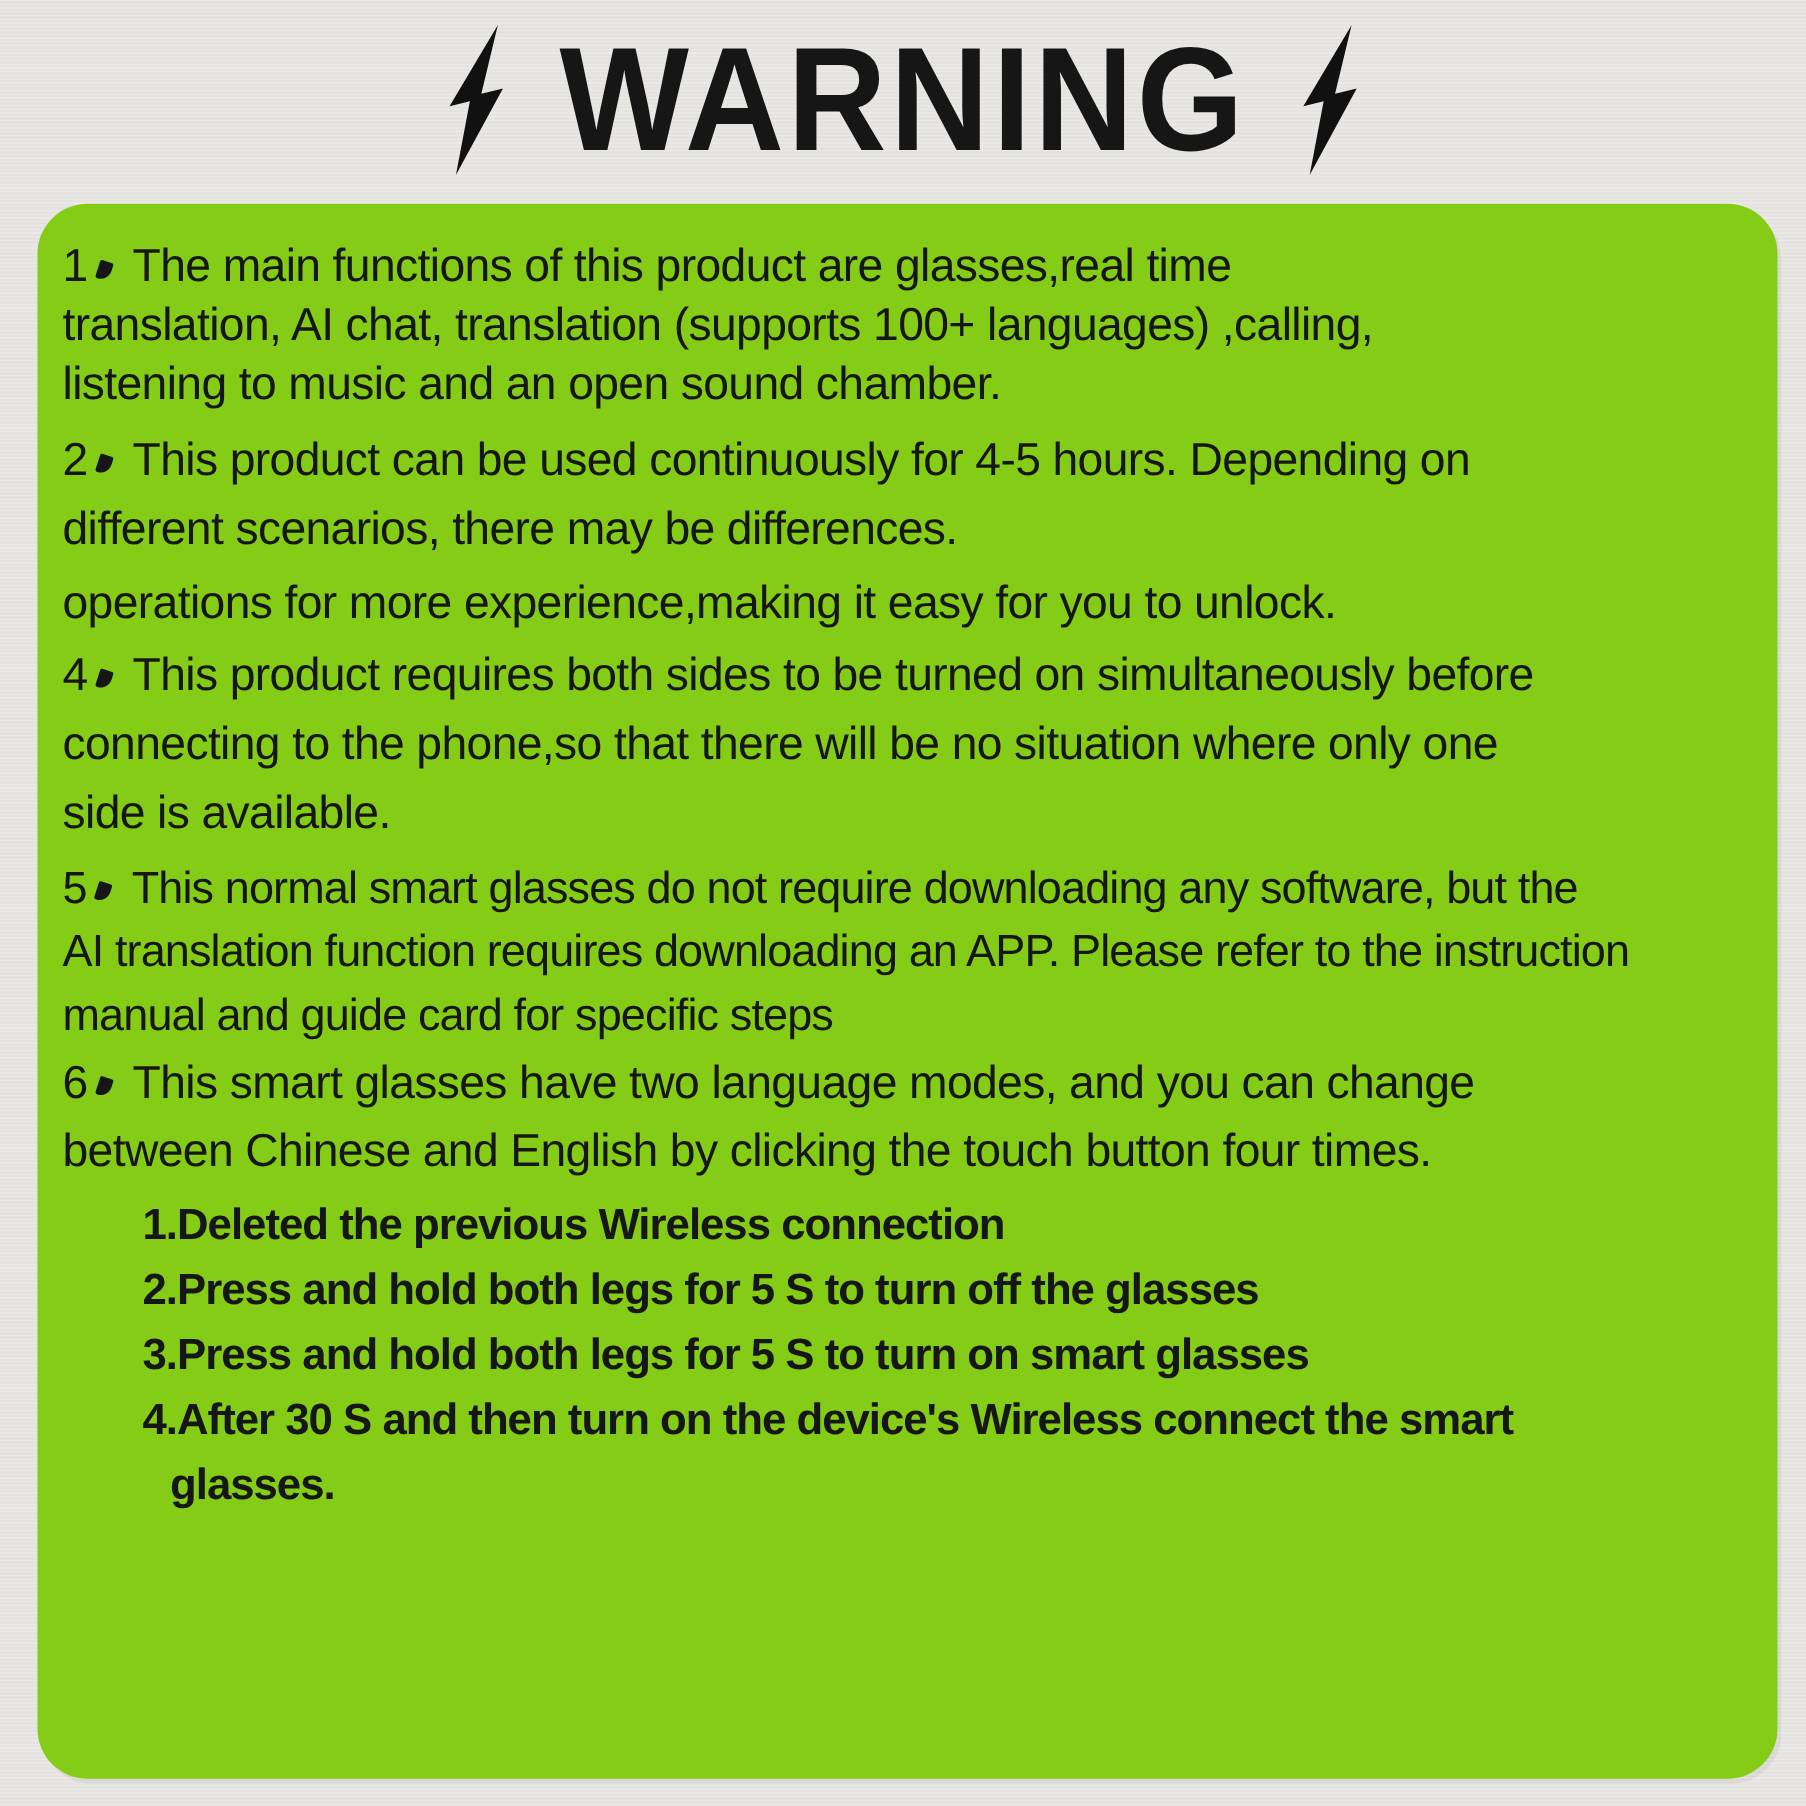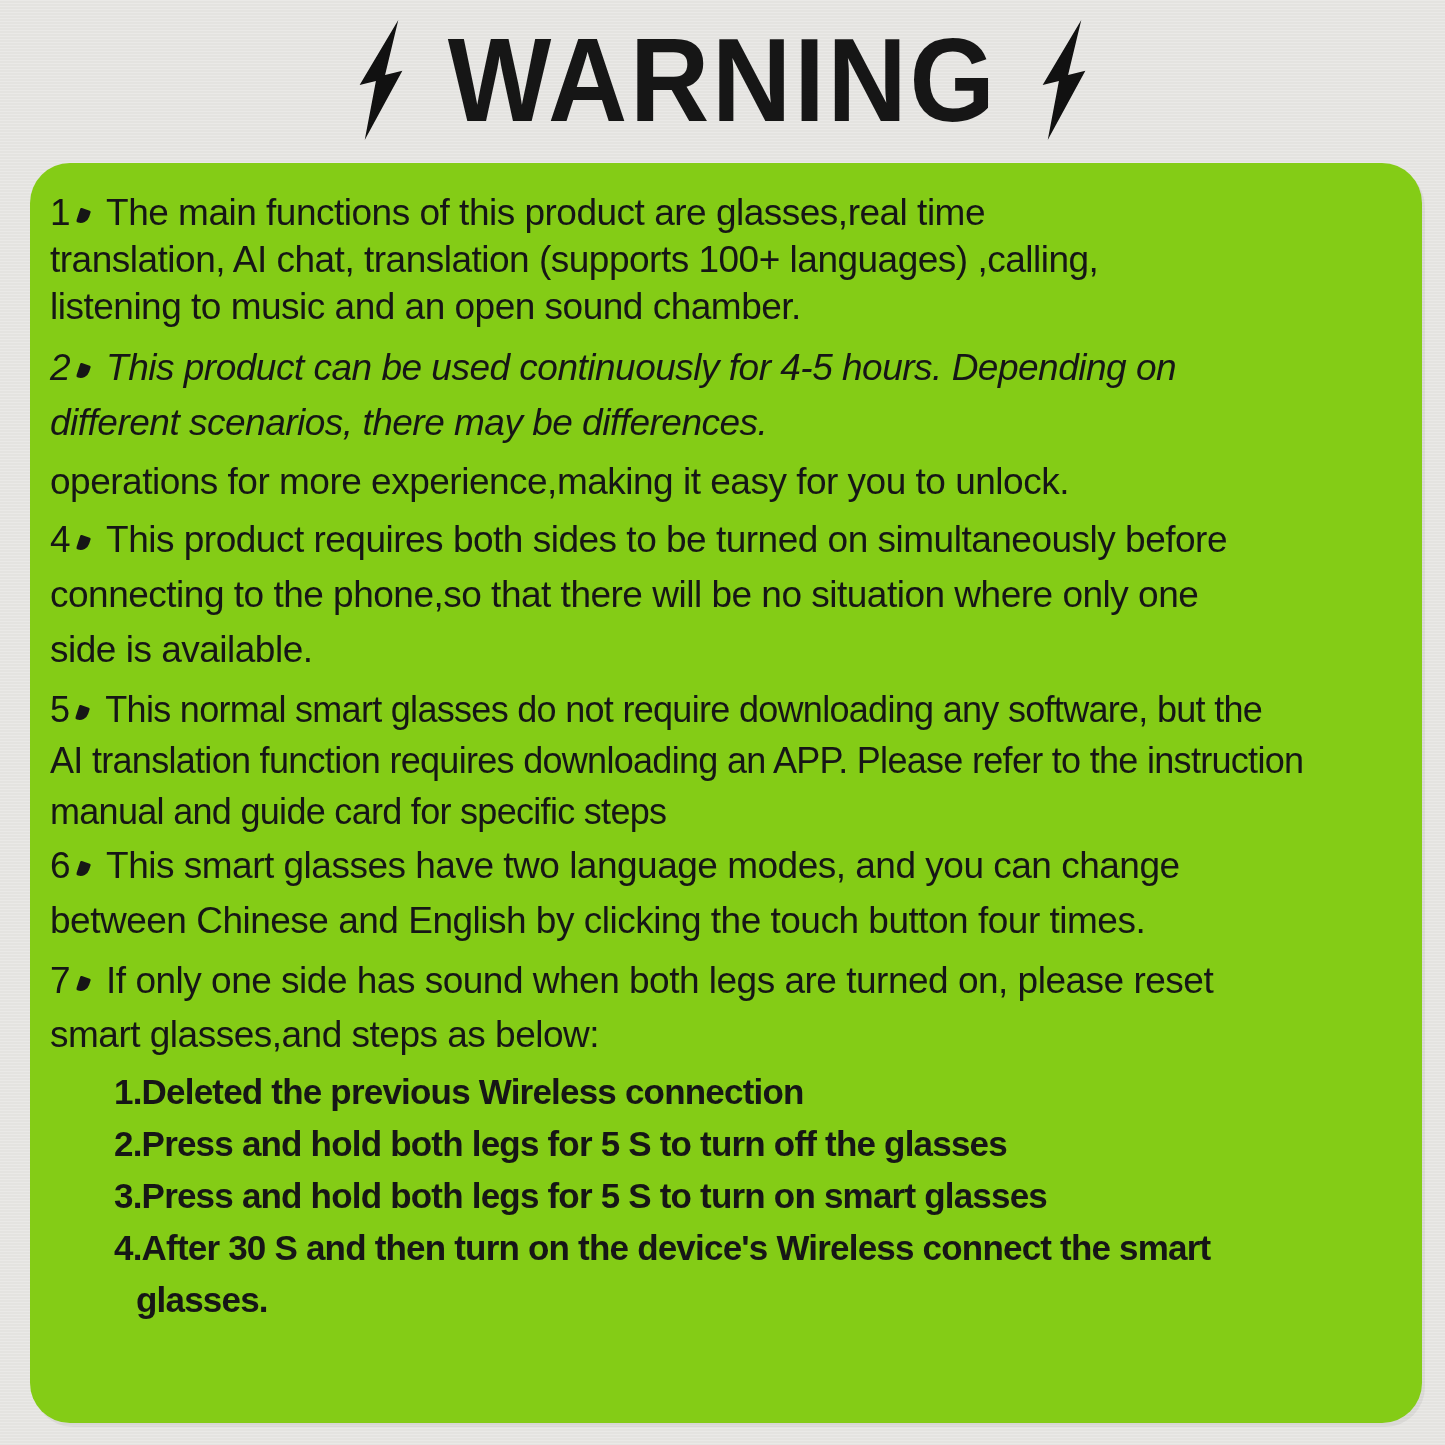--- a/index.html
+++ b/index.html
@@ -70,21 +70,21 @@
   .notice {
     margin: 0;
     font-size: 37px;
     letter-spacing: -0.5px;
   }
   .line {
     display: block;
     white-space: nowrap;
   }
   .n1 { line-height: 47px; margin-bottom: 10px; }
-  .n2 { line-height: 55px; margin-bottom: 5px; font-style: italic; }
+  .n2 { line-height: 55px; margin-bottom: 5px; }
   .n3 { line-height: 53px; margin-bottom: 4px; }
   .n4 { line-height: 55px; margin-bottom: 7px; }
   .n5 { line-height: 51px; margin-bottom: 1px; font-size: 36px; letter-spacing: -0.7px; }
   .n6 { line-height: 55px; margin-bottom: 6px; }
   .n7 { line-height: 54px; margin-bottom: 4px; }
 
   .num { display: inline; }
 
   
   .ideo-comma {
@@ -168,24 +168,20 @@
       <span class="line"><span class="num">5</span><span class="ideo-comma"></span><span>This normal smart glasses do not require downloading any software, but the</span></span>
       <span class="line">AI translation function requires downloading an APP. Please refer to the instruction</span>
       <span class="line">manual and guide card for specific steps</span>
     </p>
 
     <p class="notice n6">
       <span class="line"><span class="num">6</span><span class="ideo-comma"></span><span>This smart glasses have two language modes, and you can change</span></span>
       <span class="line">between Chinese and English by clicking the touch button four times.</span>
     </p>
 
-    <p class="notice n7">
-      <span class="line"><span class="num">7</span><span class="ideo-comma"></span><span>If only one side has sound when both legs are turned on, please reset</span></span>
-      <span class="line">smart glasses,and steps as below:</span>
-    </p>
 
     <div class="steps">
       <p class="step">
         <span class="line">1.Deleted the previous Wireless connection</span>
       </p>
       <p class="step">
         <span class="line">2.Press and hold both legs for 5 S to turn off the glasses</span>
       </p>
       <p class="step">
         <span class="line">3.Press and hold both legs for 5 S to turn on smart glasses</span>

